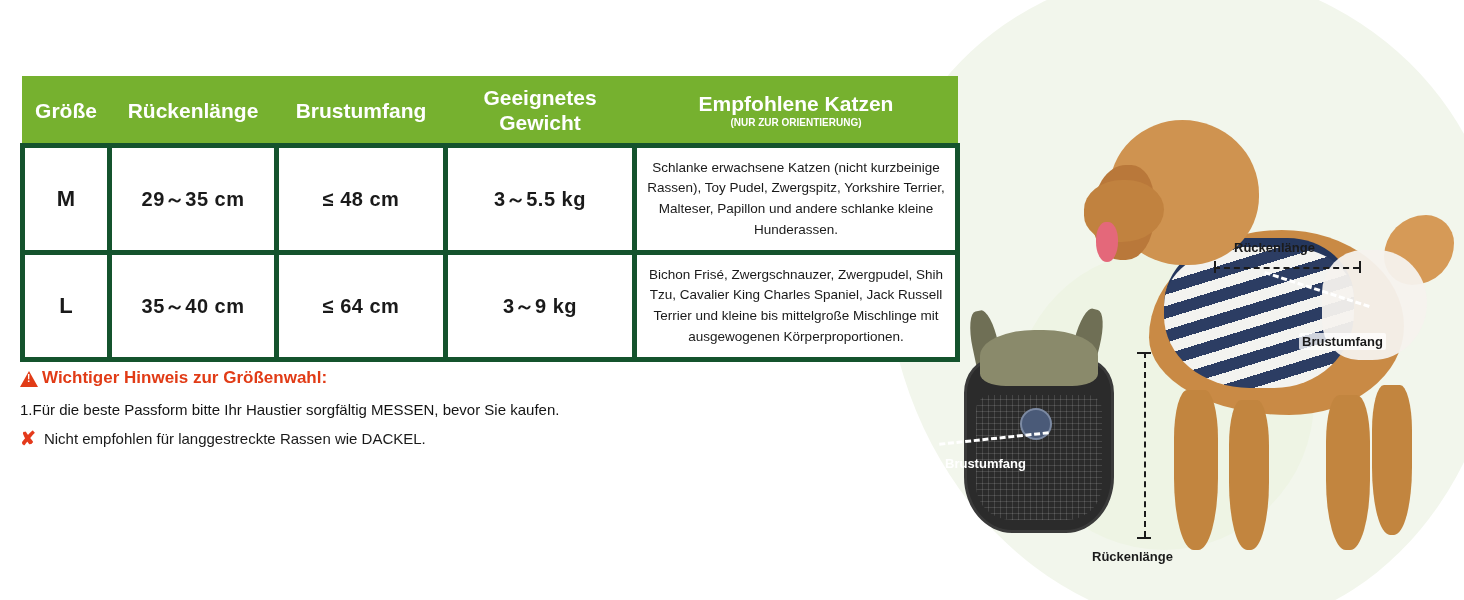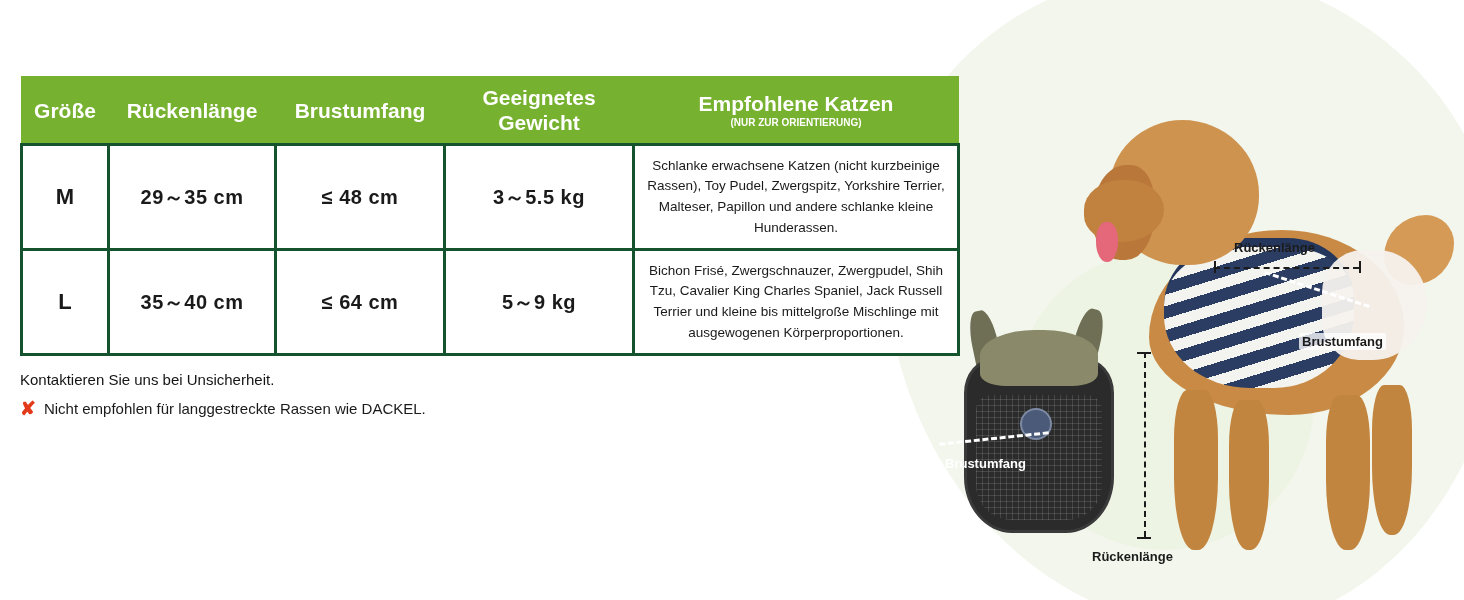--- a/index.html
+++ b/index.html
@@ -70,21 +70,21 @@
     font-size: 21px;
     line-height: 1.2;
   }
   .th-sub {
     display: block;
     font-size: 10px;
     font-weight: bold;
     line-height: 1.25;
   }
   table.size-table tbody td {
-    border: 3px solid #14532d;
+    border: 5px solid #14532d;
     text-align: center;
     vertical-align: middle;
     color: #1a1a1a;
     background: #ffffff;
   }
   td.c-size {
     font-size: 22px;
     font-weight: bold;
     height: 100px;
   }
@@ -409,29 +409,33 @@
           <td class="c-size">M</td>
           <td class="c-num">29～35 cm</td>
           <td class="c-num">≤ 48 cm</td>
           <td class="c-num">3～5.5 kg</td>
           <td class="c-breeds">Schlanke erwachsene Katzen (nicht kurzbeinige Rassen), Toy Pudel, Zwergspitz, Yorkshire Terrier, Malteser, Papillon und andere schlanke kleine Hunderassen.</td>
         </tr>
         <tr>
           <td class="c-size">L</td>
           <td class="c-num">35～40 cm</td>
           <td class="c-num">≤ 64 cm</td>
-          <td class="c-num">5～9 kg</td>
+          <td class="c-num">3～9 kg</td>
           <td class="c-breeds">Bichon Frisé, Zwergschnauzer, Zwergpudel, Shih Tzu, Cavalier King Charles Spaniel, Jack Russell Terrier und kleine bis mittelgroße Mischlinge mit ausgewogenen Körperproportionen.</td>
         </tr>
       </tbody>
     </table>
   </div>
 
   <div class="notes">
-    <p class="note-line">Kontaktieren Sie uns bei Unsicherheit.</p>
+    <div class="note-title">
+      <span class="warn-icon"></span>
+      <span>Wichtiger Hinweis zur Größenwahl:</span>
+    </div>
+    <p class="note-line">1.Für die beste Passform bitte Ihr Haustier sorgfältig MESSEN, bevor Sie kaufen.</p>
     <div class="note-cross">
       <span class="cross-icon">✘</span>
       <span>Nicht empfohlen für langgestreckte Rassen wie DACKEL.</span>
     </div>
   </div>
 
   <div class="photo-area">
 
     <div class="dog">
       <div class="tail"></div>

